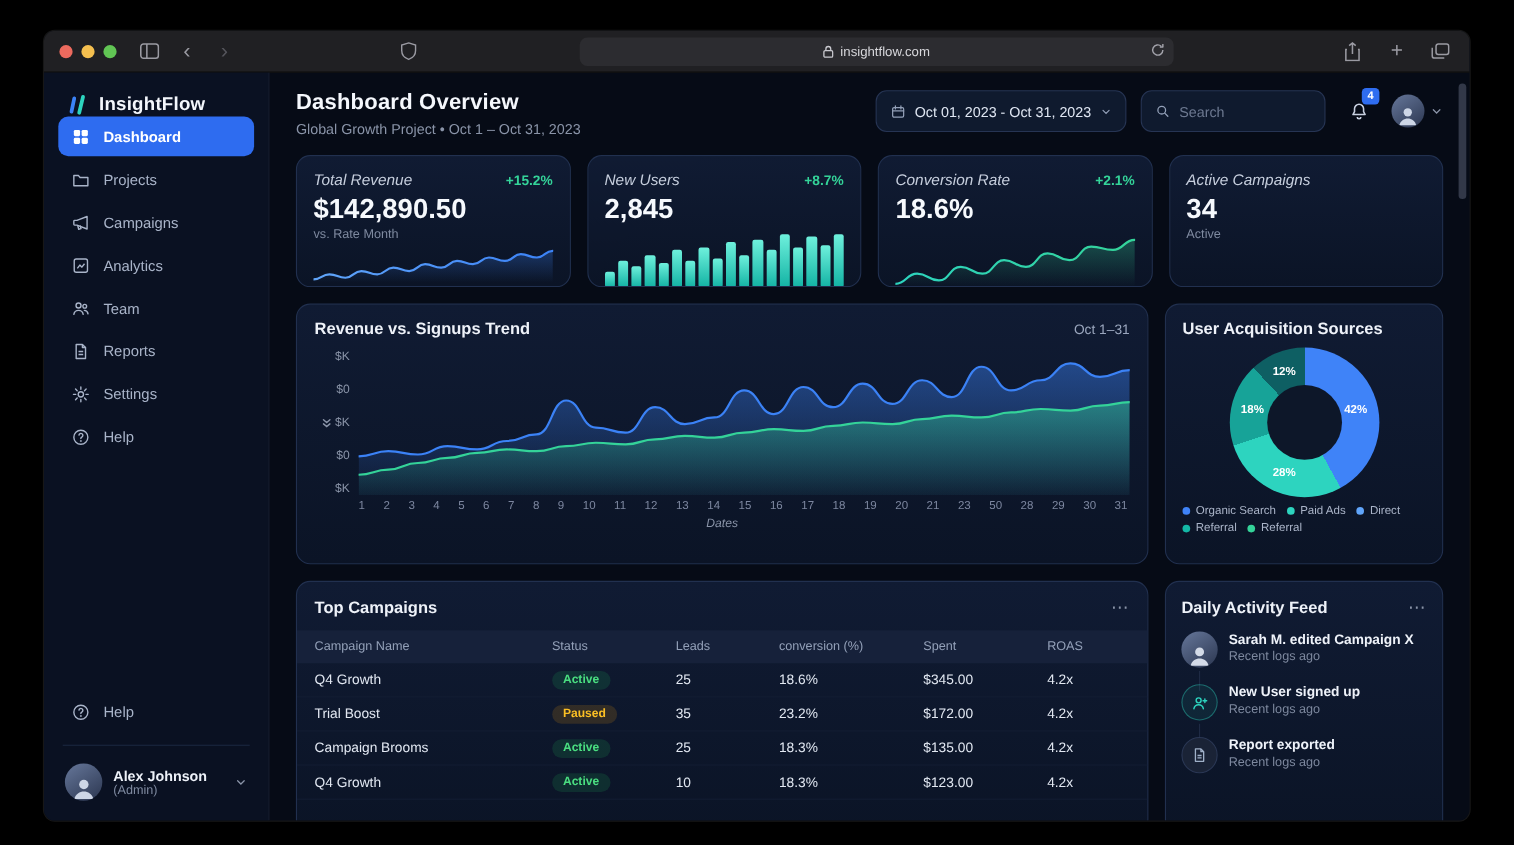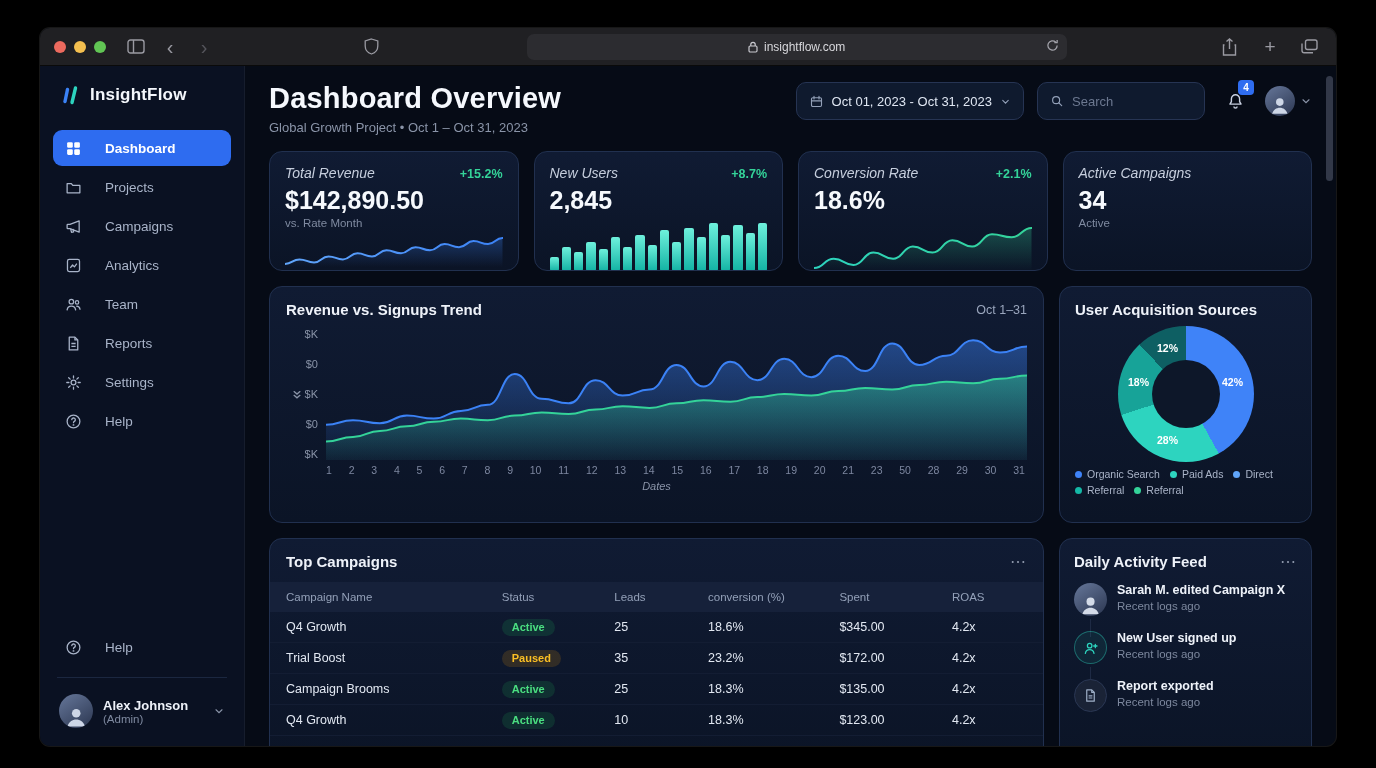--- a/index.html
+++ b/index.html
@@ -28,40 +28,40 @@
 
   
   .page { flex:1; display:flex; min-height:0; position:relative; }
   .scroll-thumb { position:absolute; right:3px; top:10px; width:7px; height:105px;
     border-radius:4px; background:#4a5264; opacity:.65; z-index:50; }
 
   
   .sidebar { width:205px; flex:none; background:#0a1122;
     border-right:1px solid rgba(255,255,255,.05); padding:18px 13px 14px;
     display:flex; flex-direction:column; }
-  .brand { display:flex; align-items:center; gap:9px; padding:0 6px; margin-bottom:24px; }
+  .brand { display:flex; align-items:center; gap:9px; padding:0 6px; }
   .brand-name { font-size:17px; font-weight:bold; color:#f4f7fc; letter-spacing:.2px; }
-  .nav-item { display:flex; align-items:center; gap:22px; padding:9px 12px;
+  .nav-item { display:flex; align-items:center; gap:11px; padding:9px 12px;
     border-radius:9px; color:#a9b4c9; font-size:13.5px; margin-bottom:3px; cursor:default; }
   .nav-item .nico { width:18px; height:18px; flex:none; display:flex; align-items:center; }
   .nav-item.active { background:#2e6cf0; color:#fff; font-weight:bold; }
   .sidebar-bottom { margin-top:auto; }
   .sidebar-divider { border-top:1px solid #1b2740; margin:12px 4px; }
   .user-row { display:flex; align-items:center; gap:10px; padding:4px 6px; }
   .user-meta { flex:1; min-width:0; }
   .user-name { font-size:13px; color:#eef2f9; font-weight:bold; }
   .user-role { font-size:11.5px; color:#7f8aa0; }
   .avatar { border-radius:50%; background:linear-gradient(145deg,#66779a,#2b3650);
     display:flex; align-items:flex-end; justify-content:center; overflow:hidden; flex:none; }
   .avatar svg { width:72%; height:72%; color:#cdd6e6; }
 
   
   .main { flex:1; min-width:0; padding:16px 24px 0; overflow:hidden; }
   .main-header { display:flex; align-items:flex-start; }
-  .page-title { font-size:29px; font-weight:bold; color:#f5f8fd; letter-spacing:.2px; }
+  .page-title { font-size:20px; font-weight:bold; color:#f5f8fd; letter-spacing:.2px; }
   .page-subtitle { font-size:13px; color:#8a94a8; margin-top:5px; }
   .header-controls { margin-left:auto; display:flex; align-items:center; gap:13px; }
   .pill { height:38px; background:#0f1a2e; border:1px solid #263453; border-radius:10px;
     display:flex; align-items:center; gap:8px; padding:0 12px; color:#dfe6f2; font-size:13px; }
   .pill .picon { color:#93a0b8; display:flex; }
   .search-box { width:168px; }
   .search-box input { background:transparent; border:none; outline:none; color:#dfe6f2;
     font-size:13px; width:100%; font-family:"Liberation Sans", sans-serif; }
   .search-box input::placeholder { color:#6c7890; }
   .bell-wrap { position:relative; width:34px; height:38px; display:flex;

